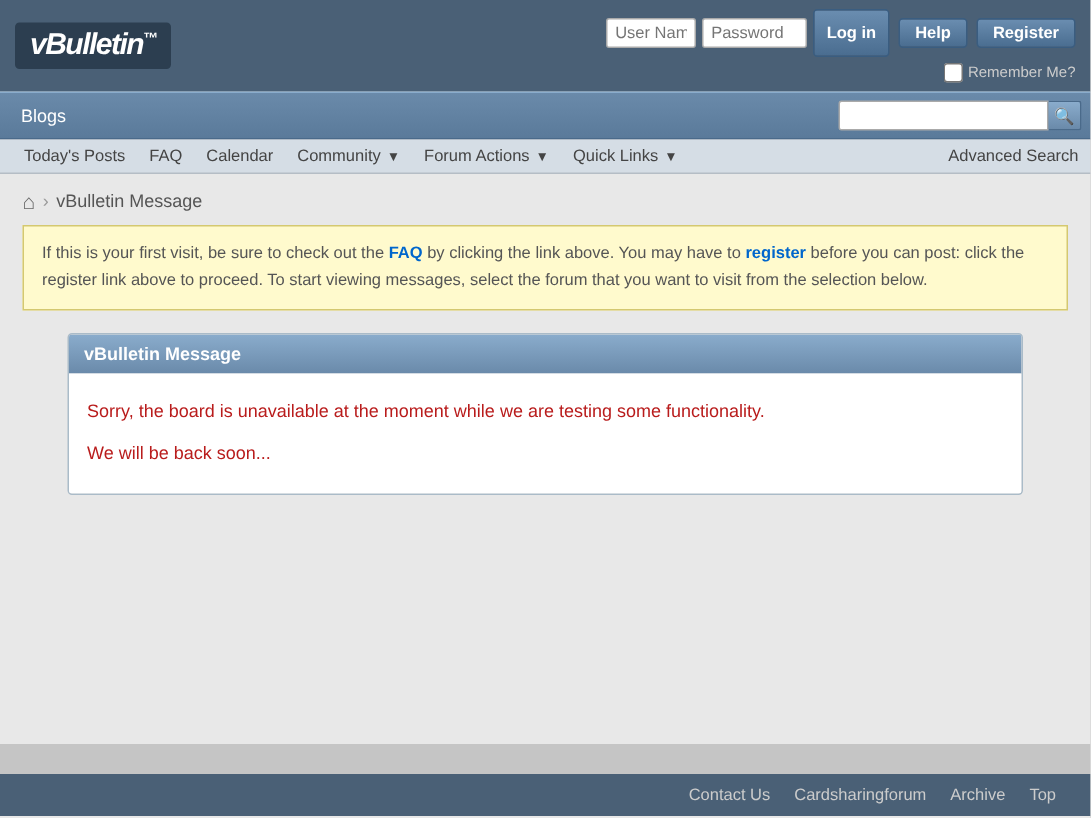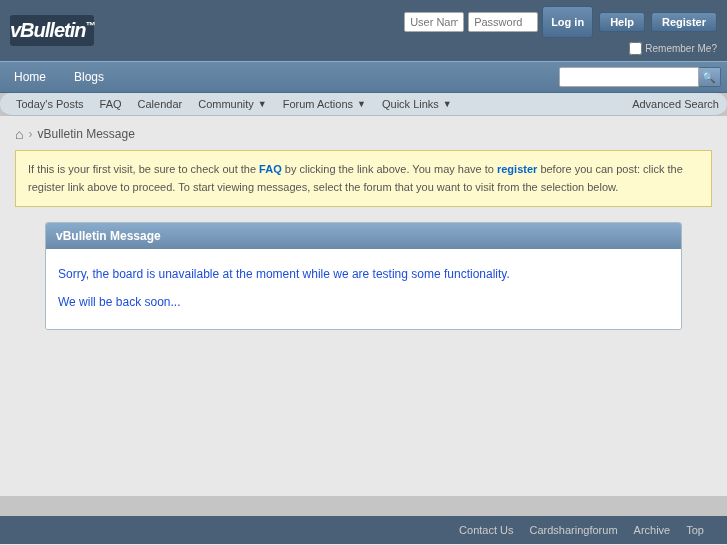--- a/index.html
+++ b/index.html
@@ -22,21 +22,21 @@
     }
     #logo {
       display: flex;
       align-items: center;
     }
     #logo-img {
       background: #2c3e50;
       color: #fff;
       font-size: 20px;
       font-weight: bold;
-      padding: 4px 0;
+      padding: 4px 10px;
       border-radius: 3px;
       font-style: italic;
       letter-spacing: -1px;
     }
 
     #top-right {
       display: flex;
       flex-direction: column;
       align-items: flex-end;
       gap: 4px;
@@ -148,21 +148,20 @@
     }
 
     
     #subnav {
       background: #d5dde5;
       display: flex;
       align-items: center;
       padding: 3px 8px;
       border-bottom: 1px solid #b5bdc5;
       gap: 0;
-      border-radius: 11px;
     }
     .subnav-item {
       color: #444;
       padding: 2px 8px;
       cursor: pointer;
       font-size: 11px;
       text-decoration: none;
       white-space: nowrap;
       display: flex;
       align-items: center;
@@ -228,21 +227,21 @@
       color: #fff;
       padding: 6px 10px;
       font-size: 12px;
       font-weight: bold;
     }
     #message-body {
       background: #fff;
       padding: 15px 12px;
       font-size: 12px;
       line-height: 1.8;
-      color: #1d4ed8;
+      color: #b91c1c;
       min-height: 80px;
     }
 
     
     #footer-bar {
       background: #4a6076;
       padding: 8px 15px;
       display: flex;
       justify-content: flex-end;
       align-items: center;
@@ -292,21 +291,20 @@
       <button class="top-btn">Register</button>
     </div>
     <div id="remember-me">
       <input type="checkbox" style="">
       <span>Remember Me?</span>
     </div>
   </div>
 </div>
 
 <div id="navbar">
-  <a class="nav-item">Home</a>
   <a class="nav-item">Blogs</a>
   <div id="nav-search">
     <input type="text" id="search-input" style="">
     <div id="search-btn">🔍</div>
   </div>
 </div>
 
 <div id="subnav">
   <a class="subnav-item">Today's Posts</a>
   <a class="subnav-item">FAQ</a>

